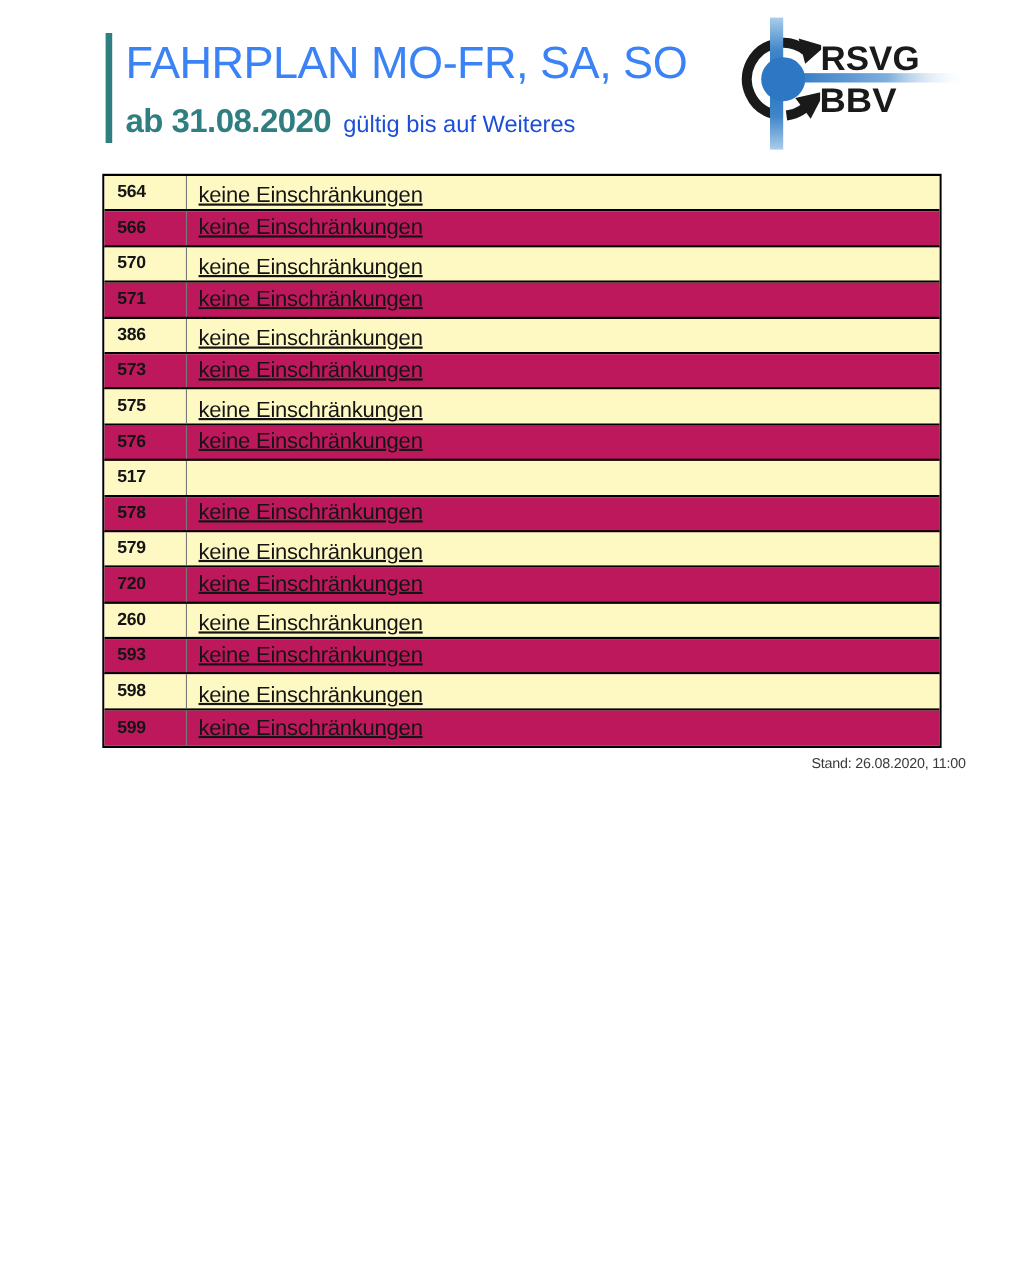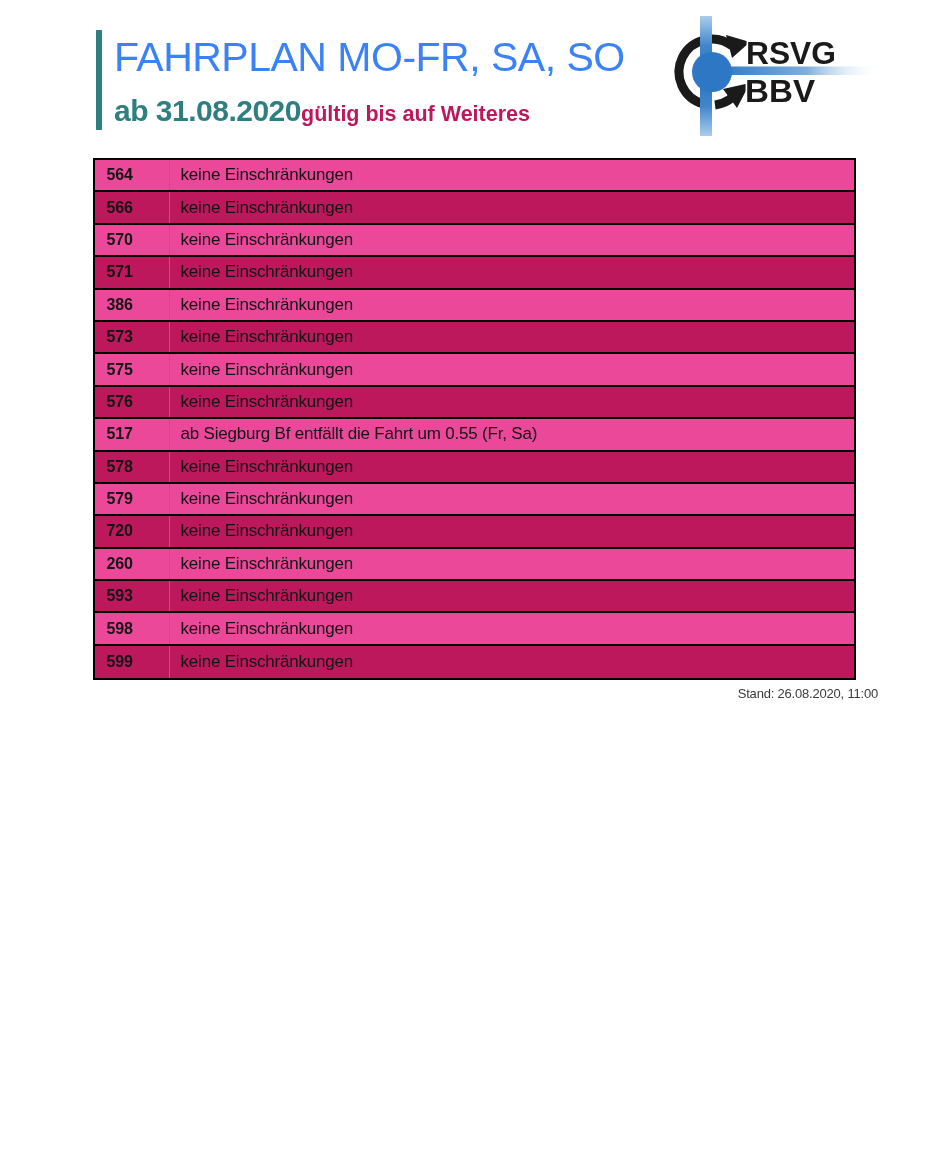--- a/index.html
+++ b/index.html
@@ -18,44 +18,44 @@
     font-size:41px; font-weight:400; letter-spacing:-0.5px;
     color:#3b82f6; white-space:nowrap;
   }
   .subtitle {
     position:absolute; left:114px; top:94px; white-space:nowrap;
   }
   .subtitle-date {
     font-size:30px; font-weight:600; letter-spacing:-0.5px; color:#2F7E80;
   }
   .subtitle-note {
-    font-size:21.5px; font-weight:700; color:#be185d; 
+    font-size:21.5px; font-weight:400; color:#1d4ed8; margin-left:11px;
   }
   .logo-svg { position:absolute; left:653px; top:12px; }
 
   .timetable {
     position:absolute; left:93px; top:158px; width:763px;
     border:2.5px solid #000; box-sizing:border-box; background:#fff;
   }
   .t-row {
     display:flex; align-items:center; height:32.4px;
     box-sizing:border-box; border-bottom:2.5px solid #000;
     background:#be185d;
   }
   .t-row:last-child { border-bottom:none; }
-  .t-row.stripe { background:#ec4899; }
+  .t-row.stripe { background:#fef9c3;align-items:flex-end; }
   .cell-num {
     width:62.5px; align-self:stretch; display:flex; align-items:center;
     padding-left:11.5px; box-sizing:content-box;
     border-right:1.5px solid #787878;
     font-size:16px; font-weight:700; color:#141414; letter-spacing:-0.2px;
   }
   .cell-note {
     flex:1; padding-left:10.5px;
-    font-size:17px; color:#141414; letter-spacing:-0.2px;
+    font-size:20px; color:#141414; letter-spacing:-0.2px;text-decoration:underline;
   }
   .stand-line {
     position:absolute; left:93px; top:686px; width:785px;
     text-align:right; font-size:13px; color:#3A3A3A; letter-spacing:-0.2px;
   }
 </style>
 </head>
 <body>
 
 <div class="header-accent-bar"></div>
@@ -135,21 +135,20 @@
     <div class="cell-note">keine Einschränkungen</div>
   </div>
 
   <div class="t-row">
     <div class="cell-num">576</div>
     <div class="cell-note">keine Einschränkungen</div>
   </div>
 
   <div class="t-row stripe">
     <div class="cell-num">517</div>
-    <div class="cell-note">ab Siegburg Bf entfällt die Fahrt um 0.55 (Fr, Sa)</div>
   </div>
 
   <div class="t-row">
     <div class="cell-num">578</div>
     <div class="cell-note">keine Einschränkungen</div>
   </div>
 
   <div class="t-row stripe">
     <div class="cell-num">579</div>
     <div class="cell-note">keine Einschränkungen</div>

